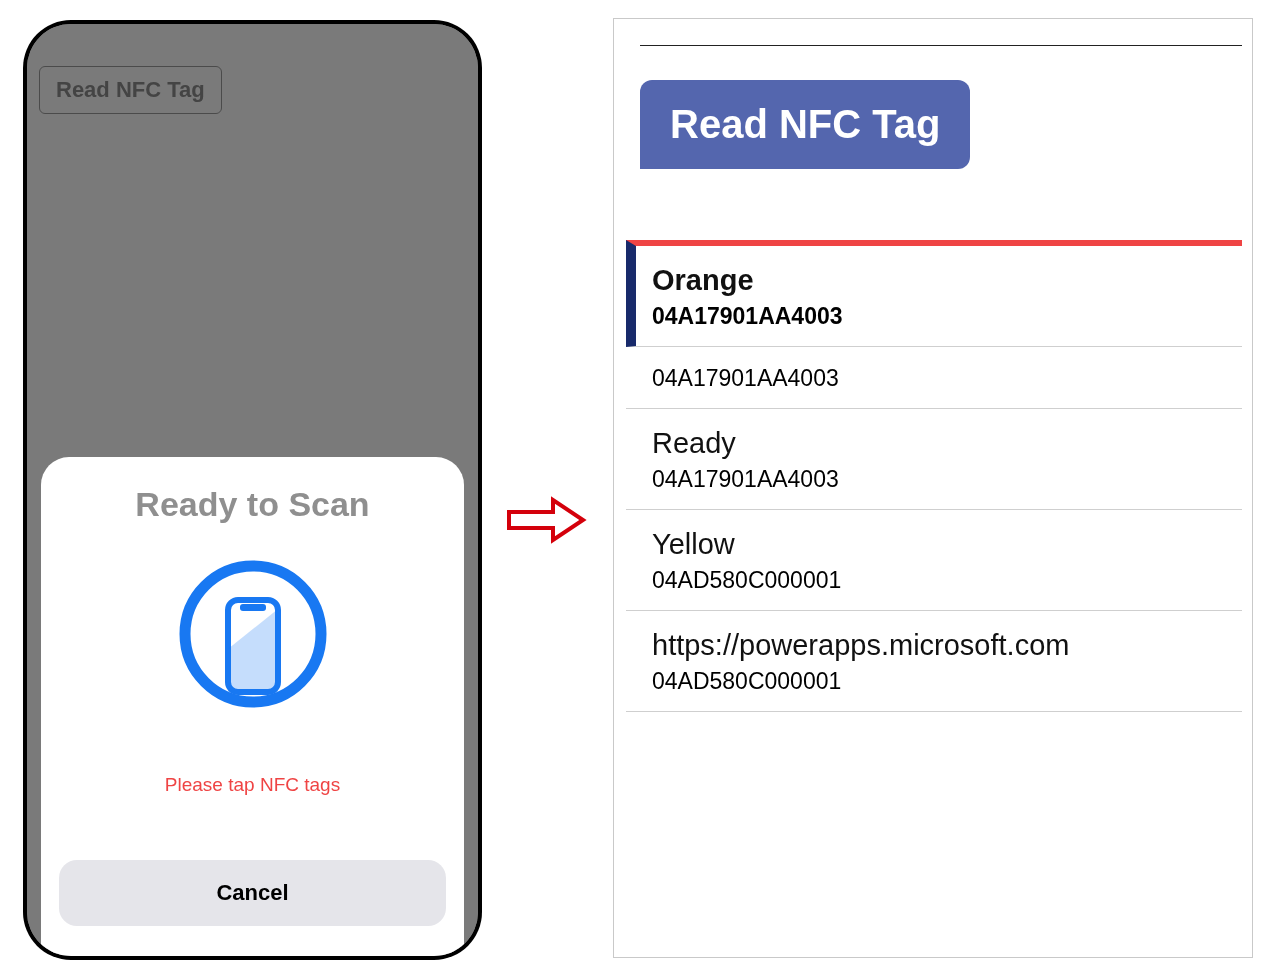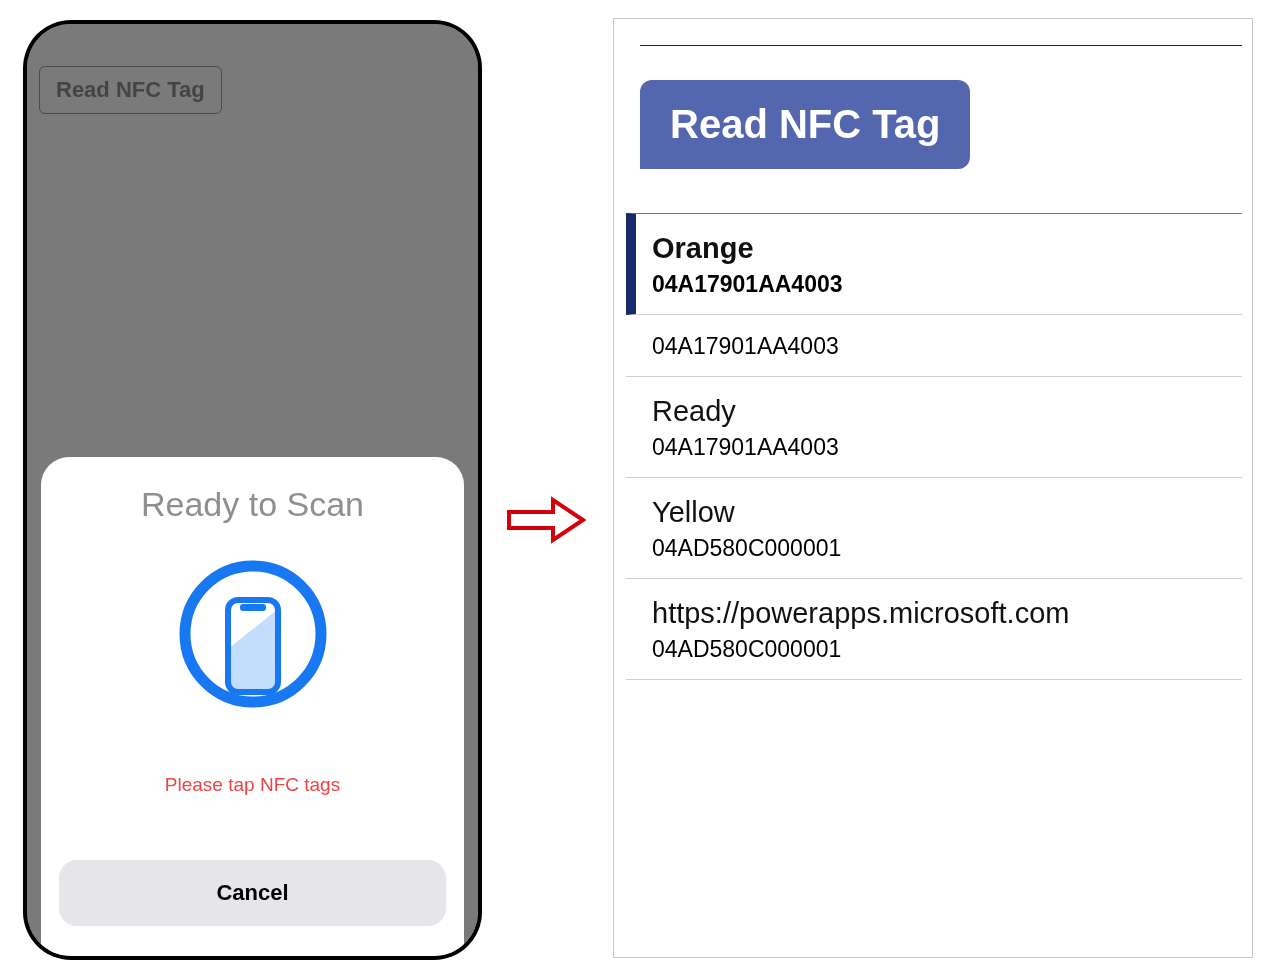--- a/index.html
+++ b/index.html
@@ -55,21 +55,21 @@
     left: 14px; right: 14px; bottom: 0;
     background: #fff;
     border-top-left-radius: 28px;
     border-top-right-radius: 28px;
     padding: 28px 18px 30px 18px;
     text-align: center;
   }
   .sheet-title {
     font-size: 34px;
     color: #8f8f8f;
-    font-weight: 400;
+    font-weight: 700;
     margin-bottom: 30px;
   }
   .scan-icon-wrap {
     margin: 20px auto 50px auto;
     width: 160px;
     height: 170px;
     display: flex;
     align-items: center;
     justify-content: center;
   }
@@ -123,21 +123,22 @@
 
   .list { margin-left: -14px; }
   .list-item {
     border-bottom: 1px solid #cfcfcf;
     padding: 18px 0 16px 26px;
     cursor: pointer;
   }
   .list-item.selected {
     border-left: 10px solid #182a6b;
     padding-left: 16px;
-    border-top: 1px solid #ef4444;
+    border-top: 6px solid #ef4444;
+    margin-top: 27px;
   }
   .list-item.selected .item-primary { font-weight: 700; }
   .list-item.selected .item-secondary { font-weight: 700; }
   .item-primary {
     font-size: 29px;
     color: #111;
     margin-bottom: 6px;
   }
   .item-secondary {
     font-size: 23px;

